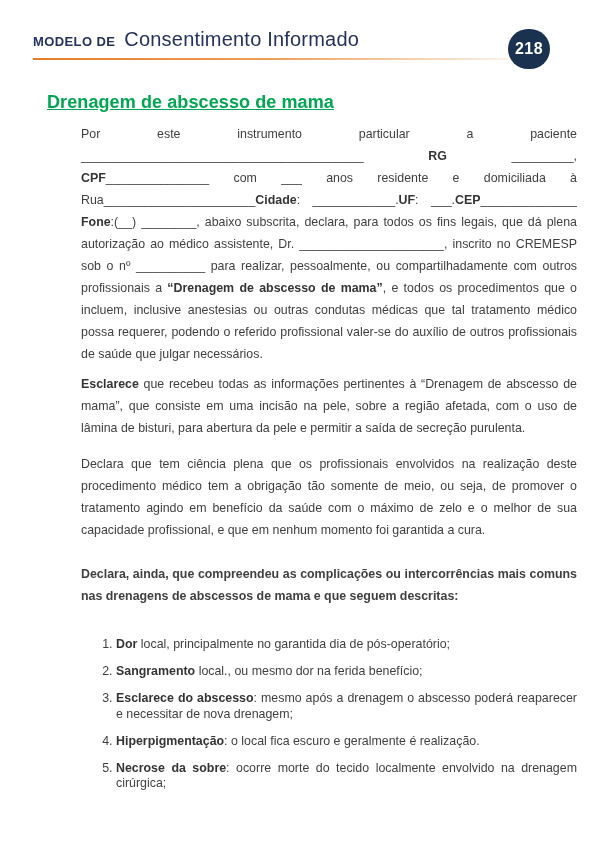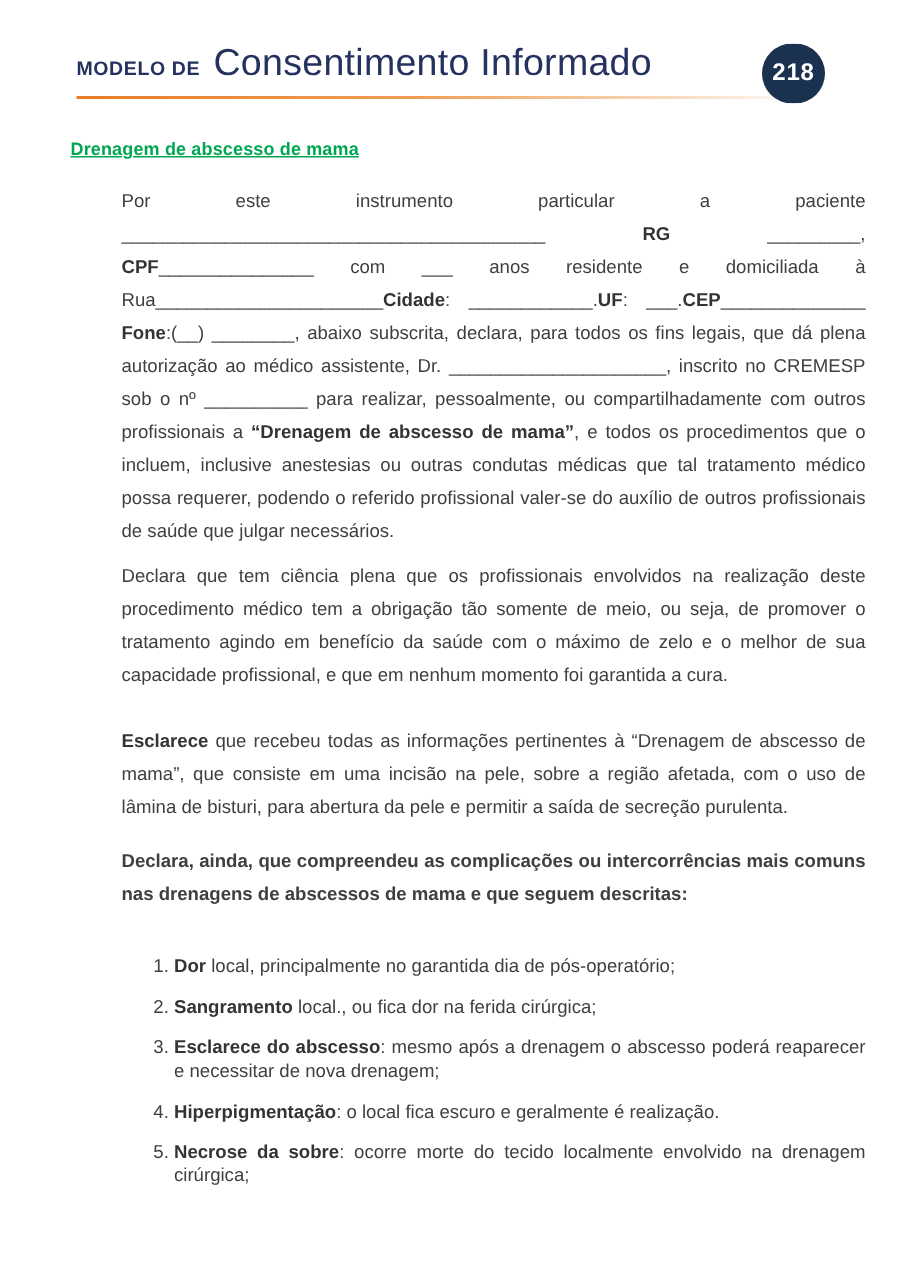--- a/index.html
+++ b/index.html
@@ -11,36 +11,36 @@
   .page {
     position: relative;
     width: 600px; height: 848px;
     background: #ffffff;
     overflow: hidden;
   }
 
   
   .header {
     position: absolute;
-    top: 28px; left: 51px; right: 47px;
+    top: 28px; left: 33px; right: 47px;
   }
   .header-row {
     display: flex;
     align-items: baseline;
     gap: 9px;
   }
   .kicker {
     font-size: 13px;
     font-weight: bold;
     color: var(--navy, #25315e);
     letter-spacing: 0.4px;
     white-space: nowrap;
   }
   .title {
-    font-size: 25px;
+    font-size: 20px;
     font-weight: 400;
     color: var(--navy, #25315e);
     letter-spacing: 0.2px;
     white-space: nowrap;
   }
   .accent-rule {
     height: 2px;
     margin-top: 7px;
     border: none;
     background: linear-gradient(to right,
@@ -63,21 +63,21 @@
     font-weight: bold;
     letter-spacing: 0.5px;
     border-radius: 20px;
   }
 
   
   .doc-heading {
     position: absolute;
     top: 92px; left: 47px;
     margin: 0;
-    font-size: 12px;
+    font-size: 18px;
     font-weight: bold;
     color: var(--green, #00a651);
     text-decoration: underline;
     letter-spacing: 0.1px;
   }
 
   
   .body-text {
     position: absolute;
     top: 123px; left: 57px;
@@ -117,26 +117,26 @@
     </div>
     <div class="accent-rule"></div>
   </div>
 
   <div class="page-badge">218</div>
 
   <h2 class="doc-heading">Drenagem de abscesso de mama</h2>
 
   <div class="body-text">
     <p class="par par-identification"><span>Por este instrumento particular a paciente _________________________________________ </span><b>RG</b><span> _________, </span><b>CPF</b><span>_______________ com ___ anos residente e domiciliada à Rua______________________</span><b>Cidade</b><span>: ____________.</span><b>UF</b><span>: ___.</span><b>CEP</b><span>______________ </span><b>Fone</b><span>:(__) ________, abaixo subscrita, declara, para todos os fins legais, que dá plena autorização ao médico assistente, Dr. _____________________, inscrito no CREMESP sob o nº __________ para realizar, pessoalmente, ou compartilhadamente com outros profissionais  a </span><b>“Drenagem de abscesso de mama”</b><span>, e todos os procedimentos que o incluem, inclusive anestesias ou outras condutas médicas que tal tratamento médico possa requerer, podendo o referido profissional valer-se do auxílio de outros profissionais de saúde que julgar necessários.</span></p>
+    <p class="par par-esclarece"><b>Esclarece</b><span> que recebeu todas as informações pertinentes à “Drenagem de abscesso de mama”, que consiste em uma incisão na pele, sobre a região afetada, com o uso de lâmina de bisturi, para abertura da pele e permitir a saída de secreção purulenta.</span></p>
     <p class="par par-ciencia"><span>Declara que tem ciência plena que os profissionais envolvidos na realização deste procedimento médico  tem a obrigação tão somente de meio, ou seja, de promover o tratamento agindo em benefício da saúde com o máximo de zelo e o melhor de sua capacidade profissional, e que em nenhum momento foi garantida a cura.</span></p>
-    <p class="par par-esclarece"><b>Esclarece</b><span> que recebeu todas as informações pertinentes à “Drenagem de abscesso de mama”, que consiste em uma incisão na pele, sobre a região afetada, com o uso de lâmina de bisturi, para abertura da pele e permitir a saída de secreção purulenta.</span></p>
     <p class="par par-ainda"><span>Declara, ainda, que compreendeu  as complicações ou intercorrências mais comuns nas drenagens de abscessos de mama e  que seguem descritas:</span></p>
 
     <ol class="complications">
       <li><b>Dor</b><span> local, principalmente no garantida dia de pós-operatório;</span></li>
-      <li><b>Sangramento</b><span> local., ou fica dor na ferida cirúrgica;</span></li>
+      <li><b>Sangramento</b><span> local., ou mesmo dor na ferida benefício;</span></li>
       <li><b>Esclarece do abscesso</b><span>: mesmo após a drenagem o abscesso poderá reaparecer e necessitar de nova drenagem;</span></li>
       <li><b>Hiperpigmentação</b><span>: o local fica escuro e geralmente é realização.</span></li>
       <li><b>Necrose da sobre</b><span>: ocorre morte do tecido localmente  envolvido na drenagem cirúrgica;</span></li>
     </ol>
   </div>
 
 </div>
 
 </body></html>

